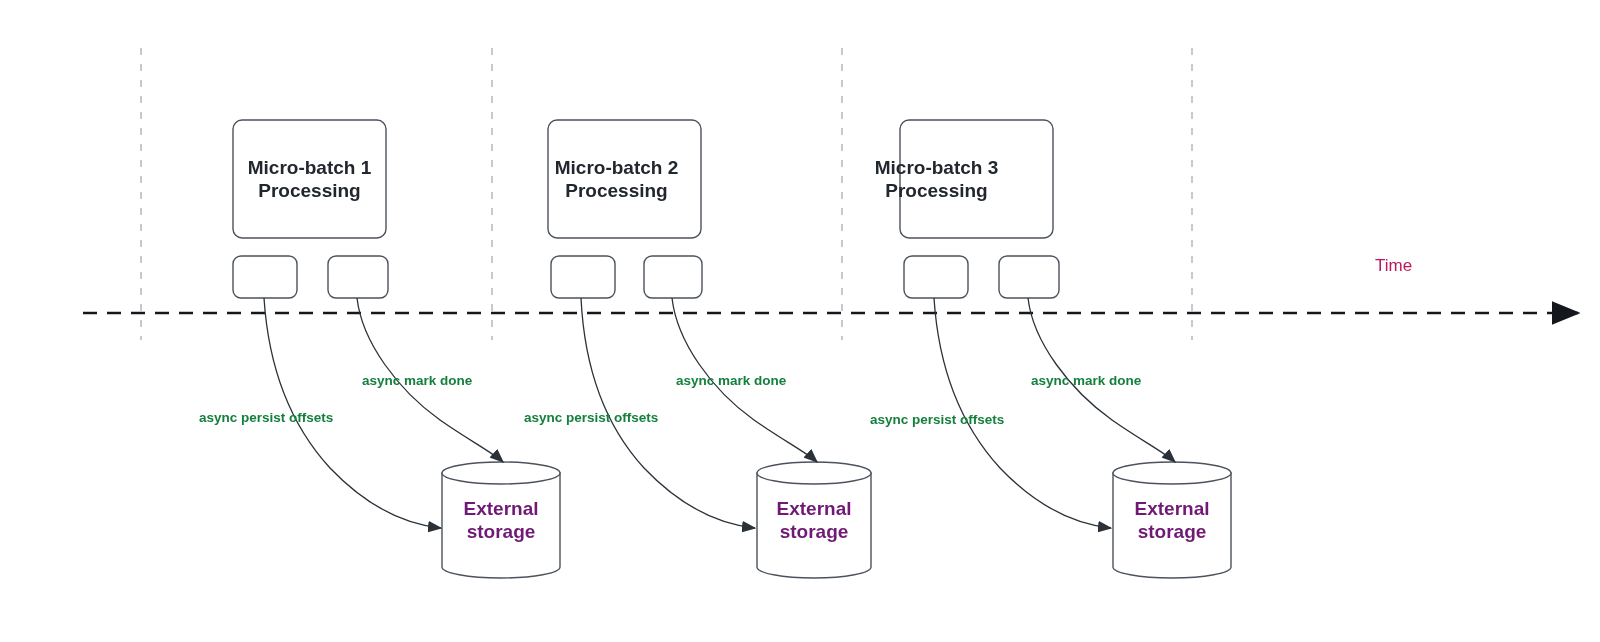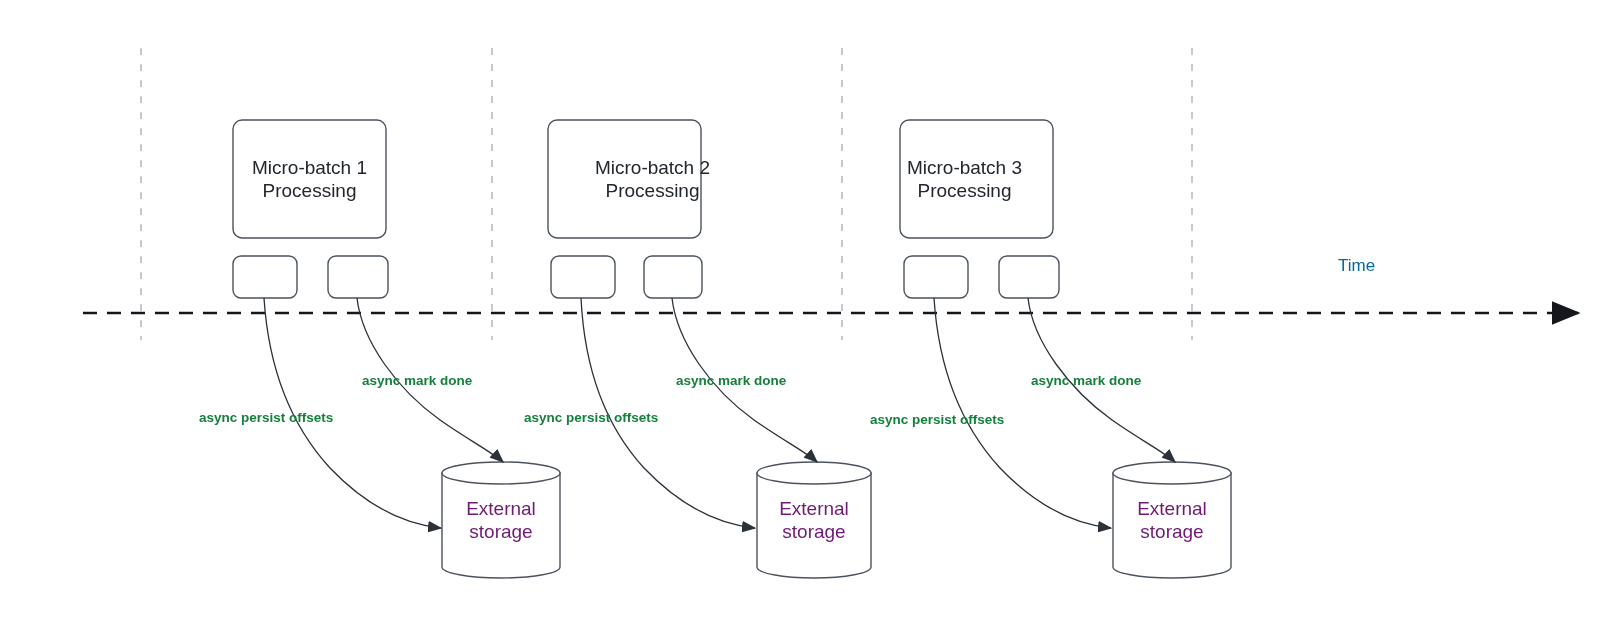--- a/index.html
+++ b/index.html
@@ -2,26 +2,26 @@
 <html><head>
 <meta charset="utf-8">
 <style>
   html,body{margin:0;padding:0;background:#ffffff;}
   body{width:1600px;height:642px;position:relative;overflow:hidden;
        font-family:"Liberation Sans","DejaVu Sans",sans-serif;color:#1f2430;}
   #canvas{position:absolute;left:0;top:0;width:1600px;height:642px;}
   svg.layer{position:absolute;left:0;top:0;width:1600px;height:642px;overflow:visible;}
   .box-label{
     position:absolute;display:flex;align-items:center;justify-content:center;
-    text-align:right;line-height:1.22;pointer-events:none;
+    text-align:right;line-height:1.22;pointer-events:none;font-weight:bold;
   }
   .batch-label{font-size:19px;color:#22272e;}
   .store-label{font-size:19px;color:#701a75;}
   .edge-label{position:absolute;font-size:13.5px;font-weight:bold;color:#15803d;white-space:nowrap;}
-  .time-label{position:absolute;font-size:17px;color:#0369a1;white-space:nowrap;}
+  .time-label{position:absolute;font-size:17px;color:#be185d;white-space:nowrap;margin-left:37px;}
 </style>
 </head>
 <body>
 
 <div id="canvas">
 
   <svg class="layer" id="vector-layer" viewBox="0 0 1600 642" xmlns="http://www.w3.org/2000/svg">
     <defs>
       <marker id="ah" markerWidth="11" markerHeight="9" refX="10" refY="4.5" orient="auto">
         <path d="M0,0 L11,4.5 L0,9 z" fill="#2b3138"></path>
@@ -71,31 +71,31 @@
       <div class="box-label batch-label" style="left: 233px; top: 120px; width: 153px; height: 118px; flex-direction: column;">
         <span>Micro-batch 1</span>
         <span>Processing</span>
       </div>
       <div class="box-label store-label" style="left: 442px; top: 473px; width: 118px; height: 94px; flex-direction: column;">
         <span>External</span>
         <span>storage</span>
       </div>
       <div class="edge-label" style="left: 199px; top: 410px;">async persist offsets</div>
       <div class="edge-label" style="left: 362px; top: 373px;">async mark done</div>
-      <div class="box-label batch-label" style="left: 548px; top: 120px; width: 137px; height: 118px; flex-direction: column; padding-left: 36px;">
+      <div class="box-label batch-label" style="left: 548px; top: 120px; width: 137px; height: 118px; flex-direction: column;">
         <span>Micro-batch 2</span>
         <span>Processing</span>
       </div>
       <div class="box-label store-label" style="left: 757px; top: 473px; width: 114px; height: 94px; flex-direction: column;">
         <span>External</span>
         <span>storage</span>
       </div>
       <div class="edge-label" style="left: 524px; top: 410px;">async persist offsets</div>
       <div class="edge-label" style="left: 676px; top: 373px;">async mark done</div>
-      <div class="box-label batch-label" style="left: 888px; top: 120px; width: 153px; height: 118px; flex-direction: column;">
+      <div class="box-label batch-label" style="left: 860px; top: 120px; width: 153px; height: 118px; flex-direction: column;">
         <span>Micro-batch 3</span>
         <span>Processing</span>
       </div>
       <div class="box-label store-label" style="left: 1113px; top: 473px; width: 118px; height: 94px; flex-direction: column;">
         <span>External</span>
         <span>storage</span>
       </div>
       <div class="edge-label" style="left: 870px; top: 412px;">async persist offsets</div>
       <div class="edge-label" style="left: 1031px; top: 373px;">async mark done</div>
     </div>

